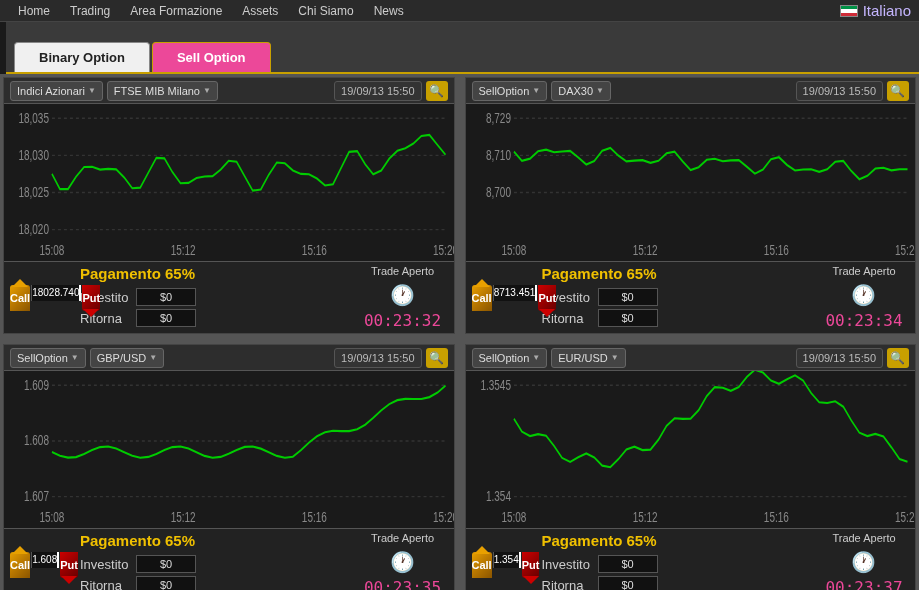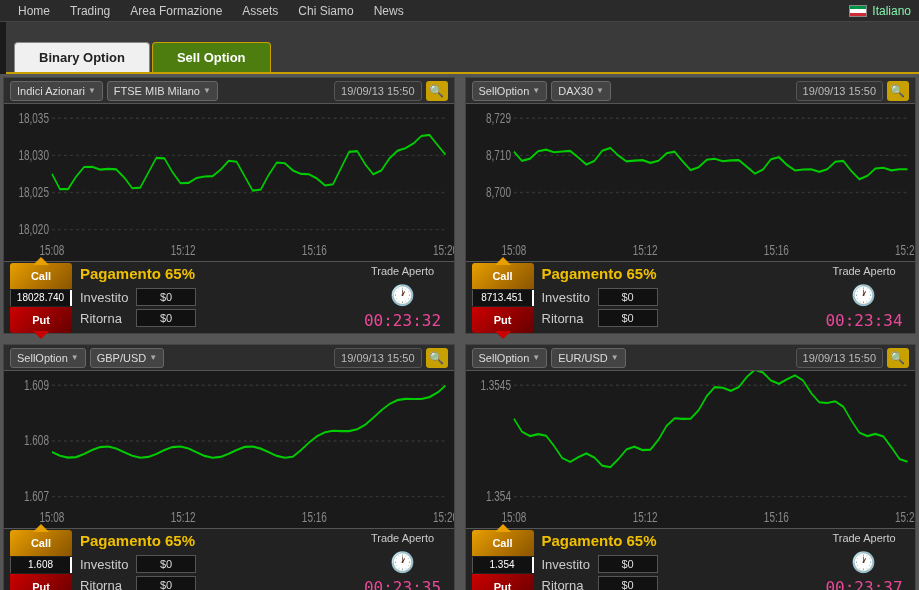--- a/index.html
+++ b/index.html
@@ -28,22 +28,22 @@
       cursor: pointer;
       height: 100%;
       display: flex;
       align-items: center;
     }
     .nav-spacer { flex: 1; }
     .nav-lang {
       display: flex;
       align-items: center;
       gap: 5px;
-      color: #86efac;
-      font-size: 12px;
+      color: #c4b5fd;
+      font-size: 15px;
     }
     .flag-icon {
       width: 18px;
       height: 12px;
       display: inline-block;
       background: linear-gradient(to bottom, #009246 33%, #fff 33%, #fff 66%, #ce2b37 66%);
       border: 1px solid #888;
     }
 
     
@@ -67,21 +67,21 @@
       border-radius: 4px 4px 0 0;
       border: 1px solid #888;
       border-bottom: none;
     }
     .tab-binary {
       background: #f0f0f0;
       color: #222;
       margin-right: 2px;
     }
     .tab-sell {
-      background: #4d7c0f;
+      background: #ec4899;
       color: #fff;
       border-color: #c8a000;
     }
 
     
     .main-grid {
       display: grid;
       grid-template-columns: 1fr 1fr;
       grid-template-rows: 1fr 1fr;
       gap: 10px;
@@ -171,21 +171,21 @@
       display: flex;
       align-items: center;
       padding: 0 6px;
       gap: 8px;
       border-top: 1px solid #555;
     }
 
     
     .call-put {
       display: flex;
-      flex-direction: column;
+      flex-direction: row;
       width: 62px;
       gap: 1px;
     }
     .call-btn {
       background: linear-gradient(135deg, #e8a000 0%, #b87700 50%, #8a5500 100%);
       color: #fff;
       font-size: 11px;
       font-weight: bold;
       height: 26px;
       display: flex;

